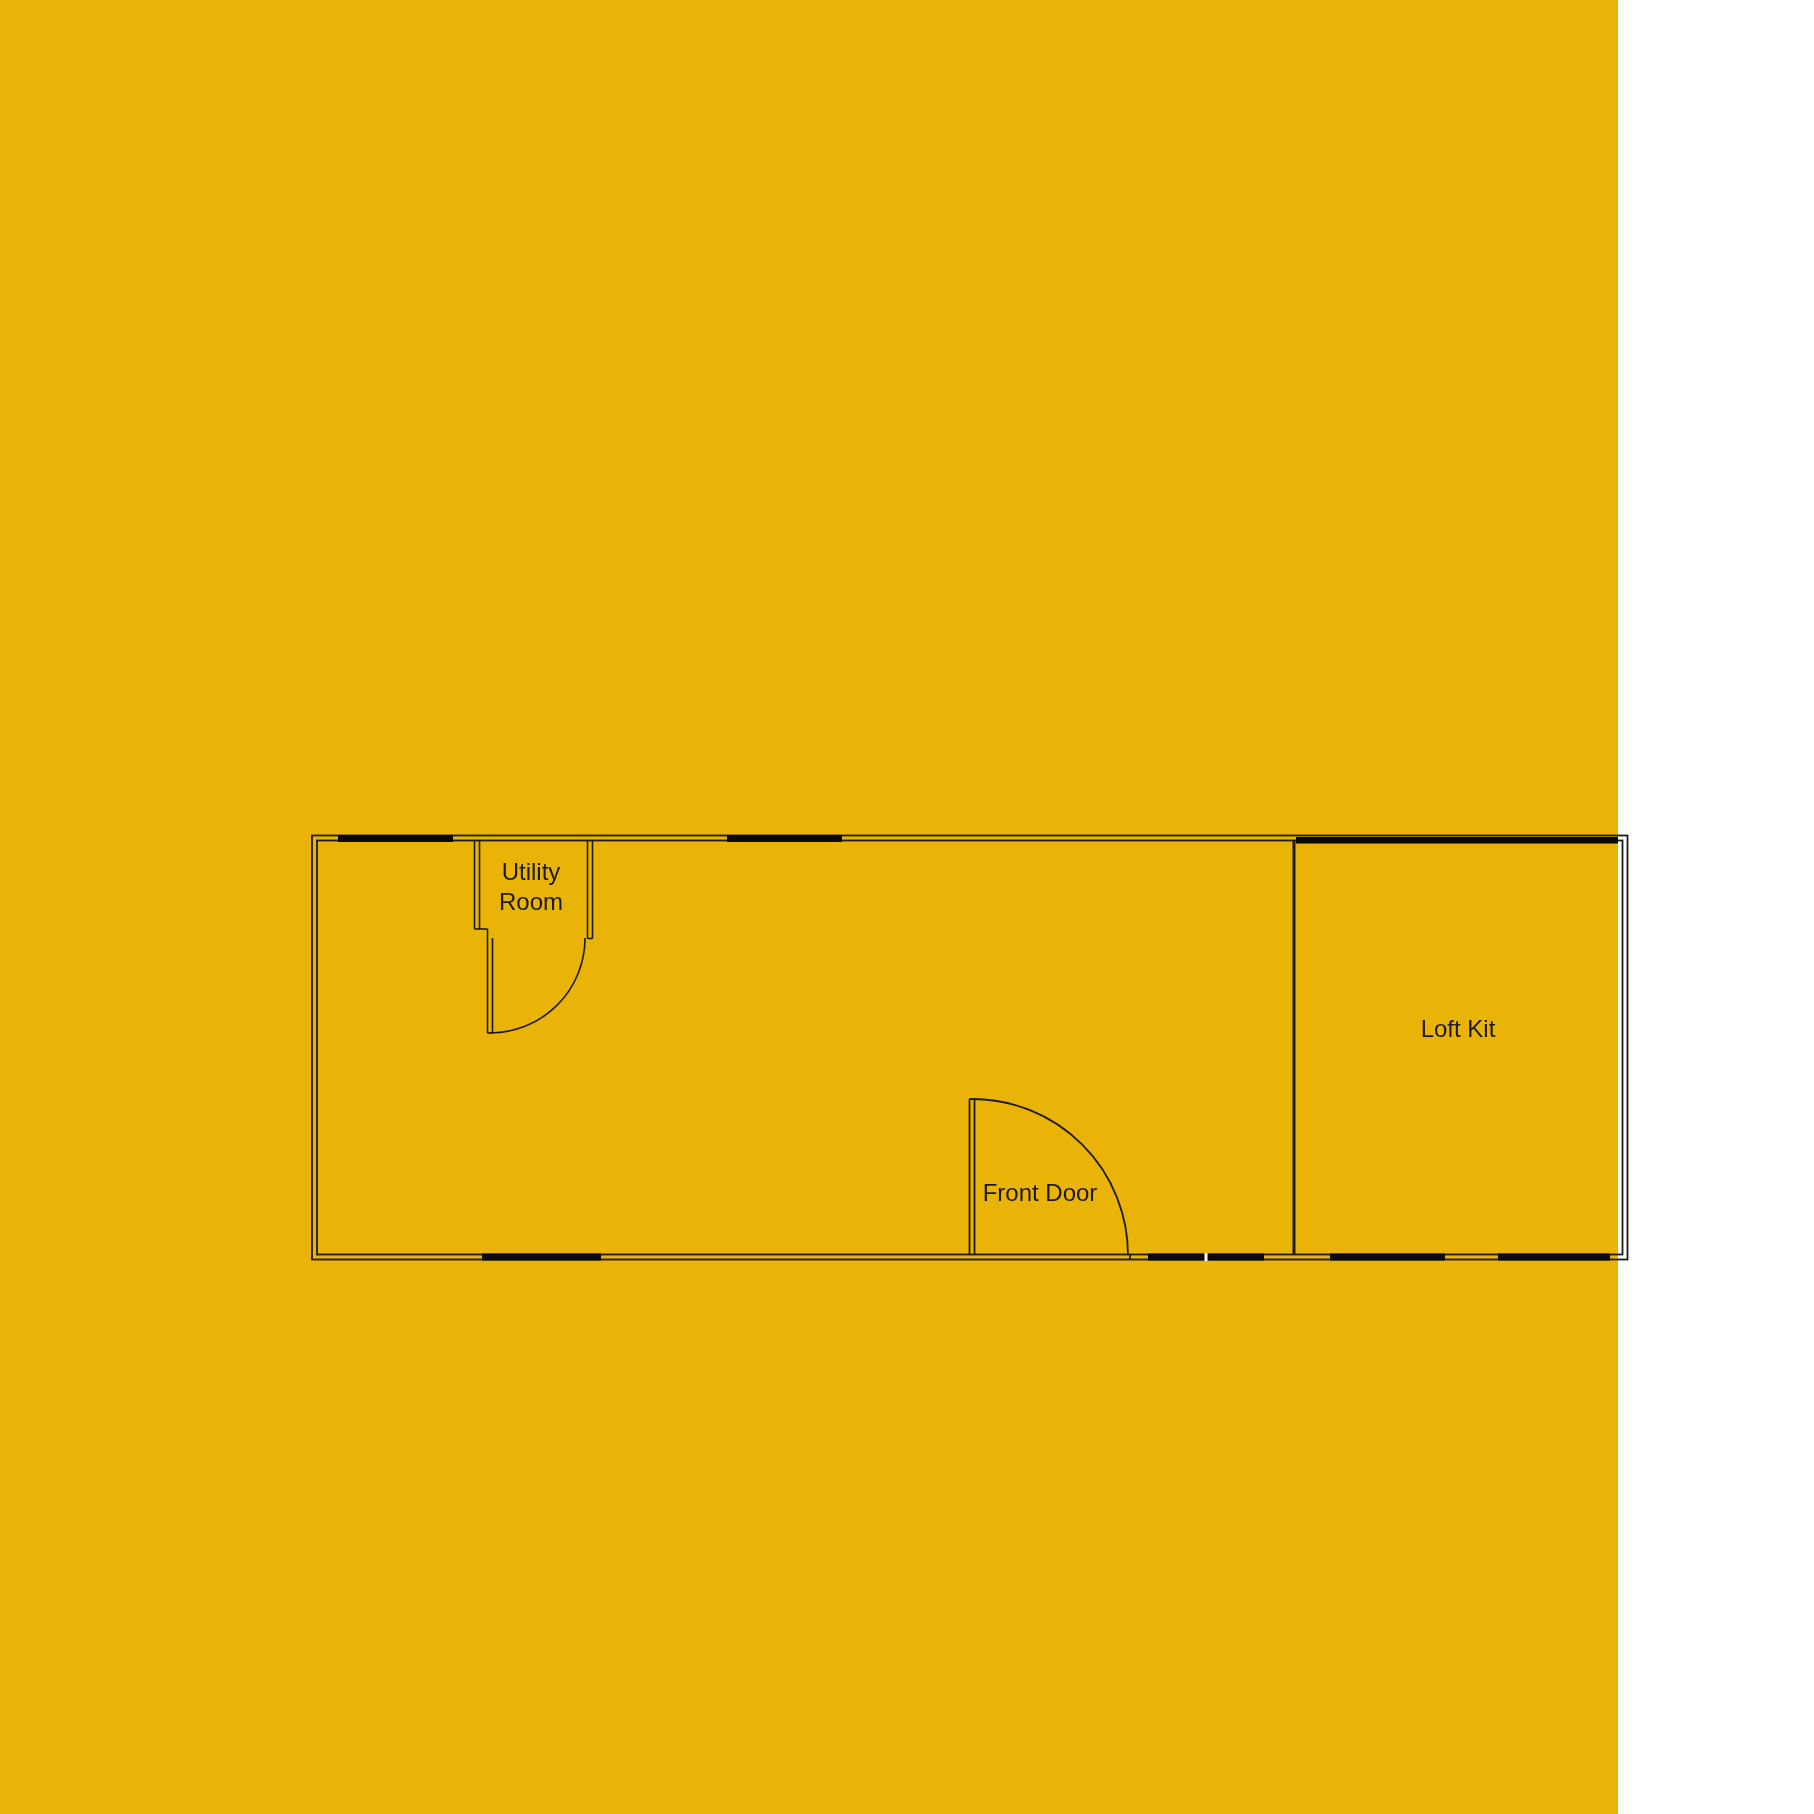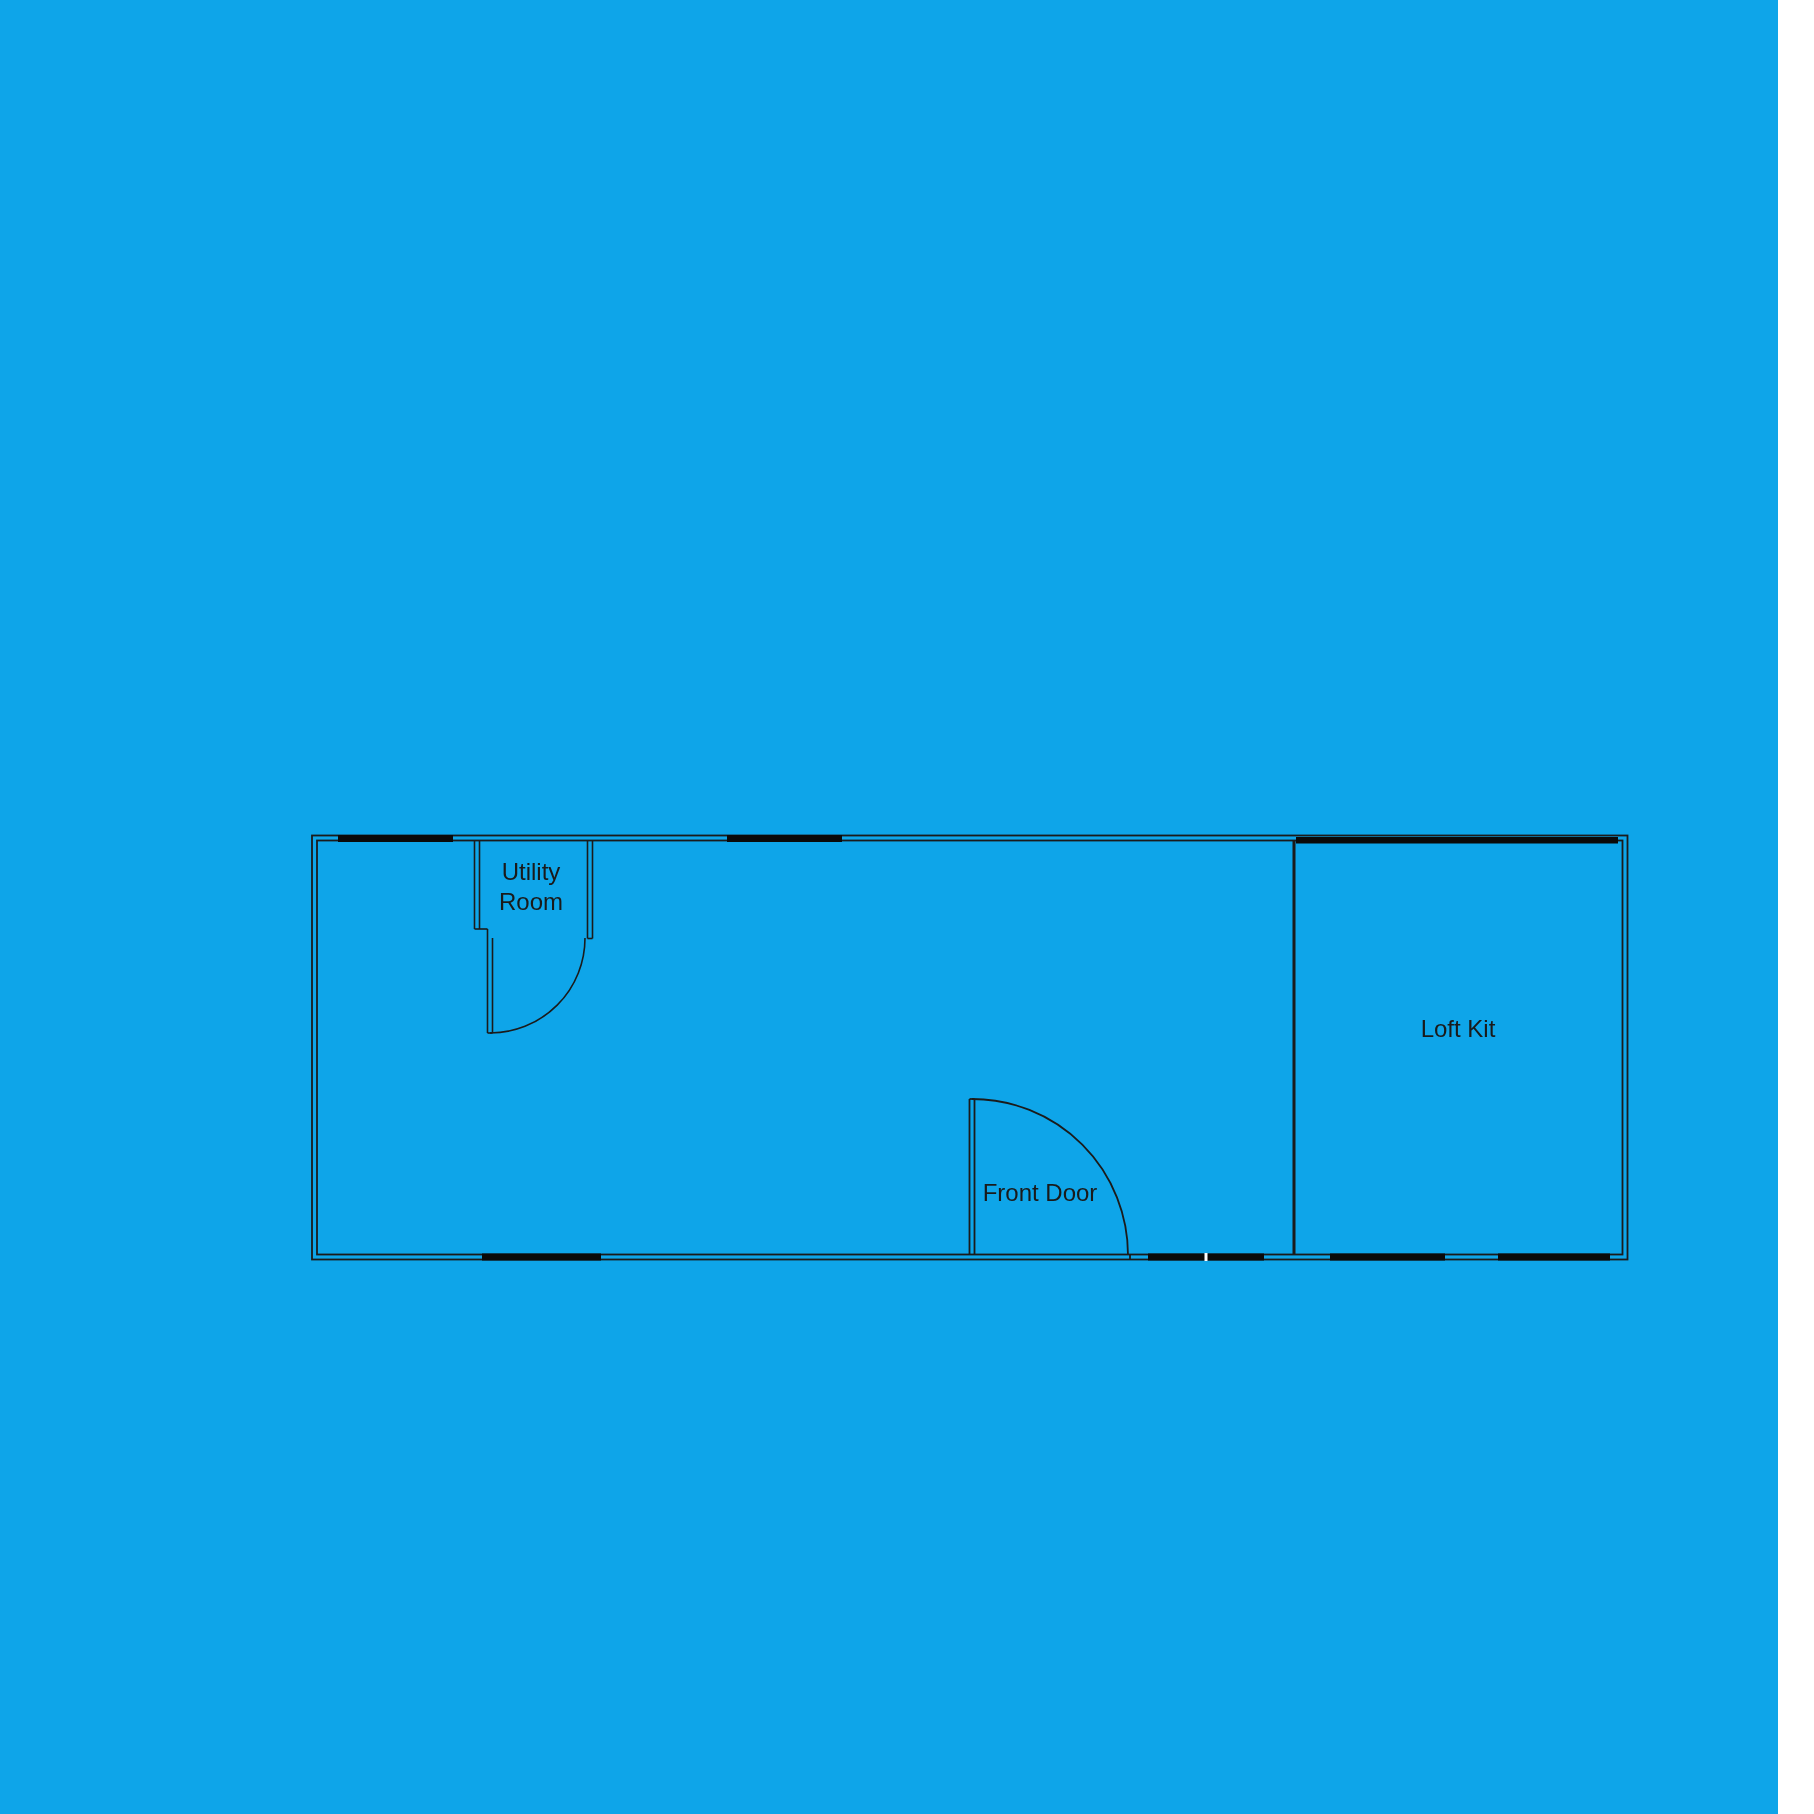--- a/index.html
+++ b/index.html
@@ -6,23 +6,23 @@
     margin: 0;
     padding: 0;
     background: #ffffff;
     width: 1814px;
     height: 1814px;
     overflow: hidden;
     font-family: "Liberation Sans", sans-serif;
   }
   .canvas {
     position: relative;
-    width: 1778px;
+    width: 1618px;
     height: 1814px;
-    background: #0ea5e9;
+    background: #eab308;
   }
   svg.plan {
     position: absolute;
     left: 0;
     top: 0;
     width: 1814px;
     height: 1814px;
     display: block;
   }
   svg.plan text {

